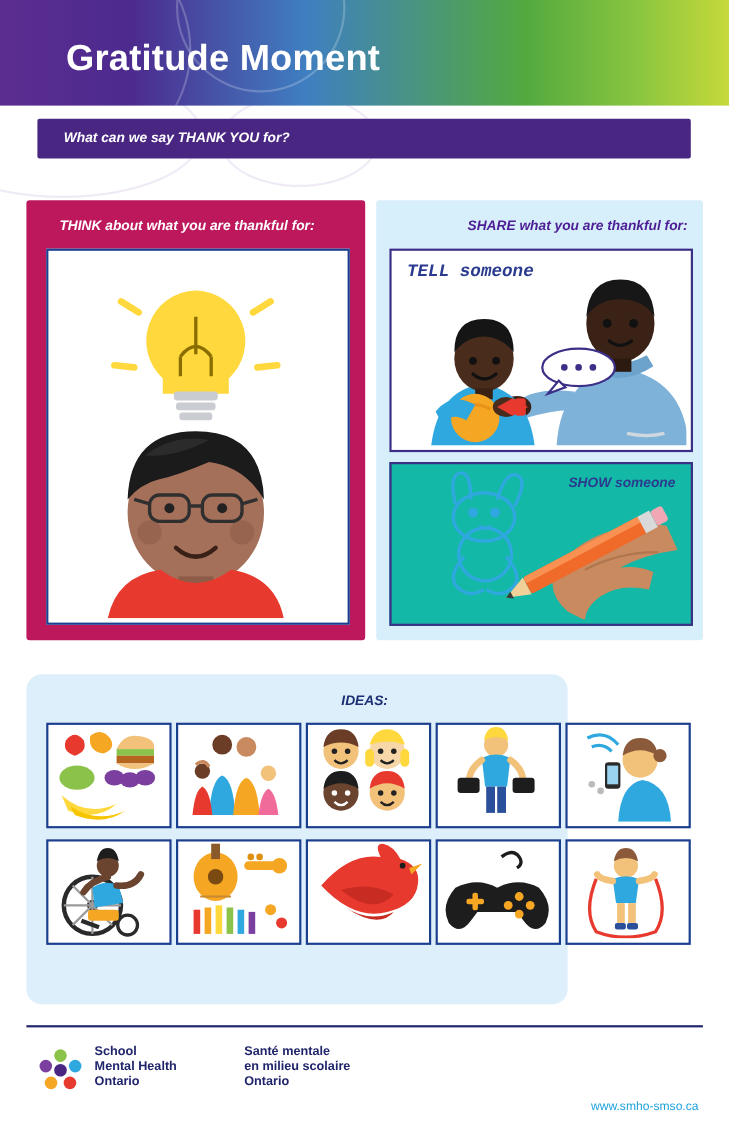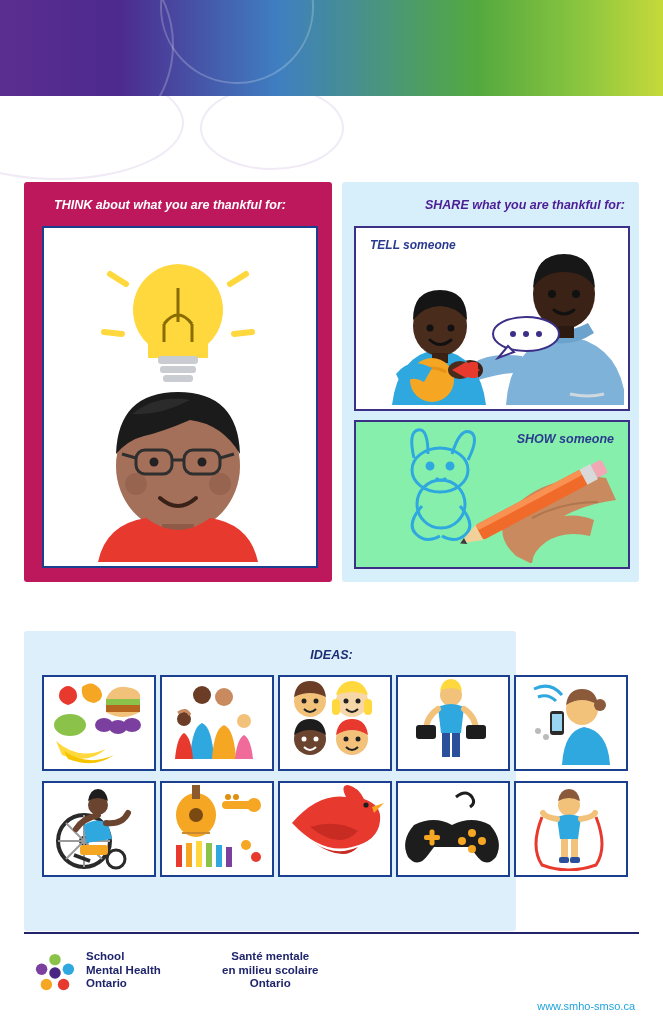--- a/index.html
+++ b/index.html
@@ -65,36 +65,36 @@
   }
   .share-label{
     position:absolute;right:14px;top:16px;color:#4c1d95;font-size:12.5px;
     font-weight:bold;font-style:italic;
   }
   .tell-box{
     position:absolute;left:12px;top:44px;width:272px;height:181px;
     background:#fff;border:2px solid #3b2f87;
   }
   .tell-label{
-    position:absolute;left:14px;top:10px;color:#2a3b8f;font-size:12px;
-    font-weight:bold;font-style:italic;z-index:5;
+    position:absolute;left:14px;top:10px;color:#2a3b8f;font-size:16px;
+    font-weight:bold;font-style:italic;z-index:5;font-family:Liberation Mono, monospace;
   }
   .show-box{
     position:absolute;left:12px;top:238px;width:272px;height:145px;
-    background:#86efac;border:2px solid #3b2f87;text-align:right;
+    background:#14b8a6;border:2px solid #3b2f87;text-align:right;
   }
   .show-label{
     position:absolute;right:14px;top:10px;color:#2a3b8f;font-size:12.5px;
     font-weight:bold;font-style:italic;z-index:5;
   }
 
   
   .ideas-panel{
-    position:absolute;left:24px;top:631px;width:492px;height:300px;
-    background:#ddeffb;border-radius:3px;
+    position:absolute;left:24px;top:613px;width:492px;height:300px;
+    background:#ddeffb;border-radius:14px;
   }
   .ideas-title{
     position:absolute;left:0;top:17px;width:615px;text-align:center;
     color:#1b2f72;font-size:12.5px;font-weight:bold;font-style:italic;
   }
   .ideas-grid{
     position:absolute;left:18px;top:44px;width:580px;
     display:grid;grid-template-columns:repeat(5,110px);
     gap:10px 8px;
   }
@@ -110,40 +110,44 @@
   .footer{
     position:absolute;left:24px;top:944px;width:615px;height:60px;
   }
   .logo-mark{position:absolute;left:10px;top:8px;width:42px;height:42px;}
   .logo-en{
     position:absolute;left:62px;top:6px;color:#20256b;font-size:11.5px;
     font-weight:bold;line-height:13.5px;
   }
   .logo-fr{
     position:absolute;left:198px;top:6px;color:#20256b;font-size:11.5px;
-    font-weight:bold;line-height:13.5px;text-align:center;
+    font-weight:bold;line-height:13.5px;
   }
   .site-url{
     position:absolute;right:4px;top:40px;color:#1fa3dd;font-size:11px;margin-top:16px;
   }
   svg{display:block;}
 </style>
 </head>
 <body>
 
 <div class="page">
 
   <div class="purple-arc"></div>
   <div class="purple-arc2"></div>
 
   <div class="header">
     <div class="swoosh s1"></div>
     <div class="swoosh s2"></div>
-  </div>
-
+    <div class="header-title">Gratitude Moment</div>
+  </div>
+
+  <div class="subbar">
+    <span>What can we say THANK YOU for?</span>
+  </div>
 
   <div class="think-panel">
     <div class="think-label">THINK about what you are thankful for:</div>
     <div class="think-art">
       <svg width="268" height="334" viewBox="0 0 268 334">
 
         <g>
           <path d="M134 36 a46 46 0 0 1 30 80 l0 14 l-60 0 l0 -14 a46 46 0 0 1 30 -80 z" fill="#ffd83d"></path>
           <rect x="114" y="128" width="40" height="8" rx="3" fill="#c9ccd1"></rect>
           <rect x="116" y="138" width="36" height="7" rx="3" fill="#c9ccd1"></rect>

